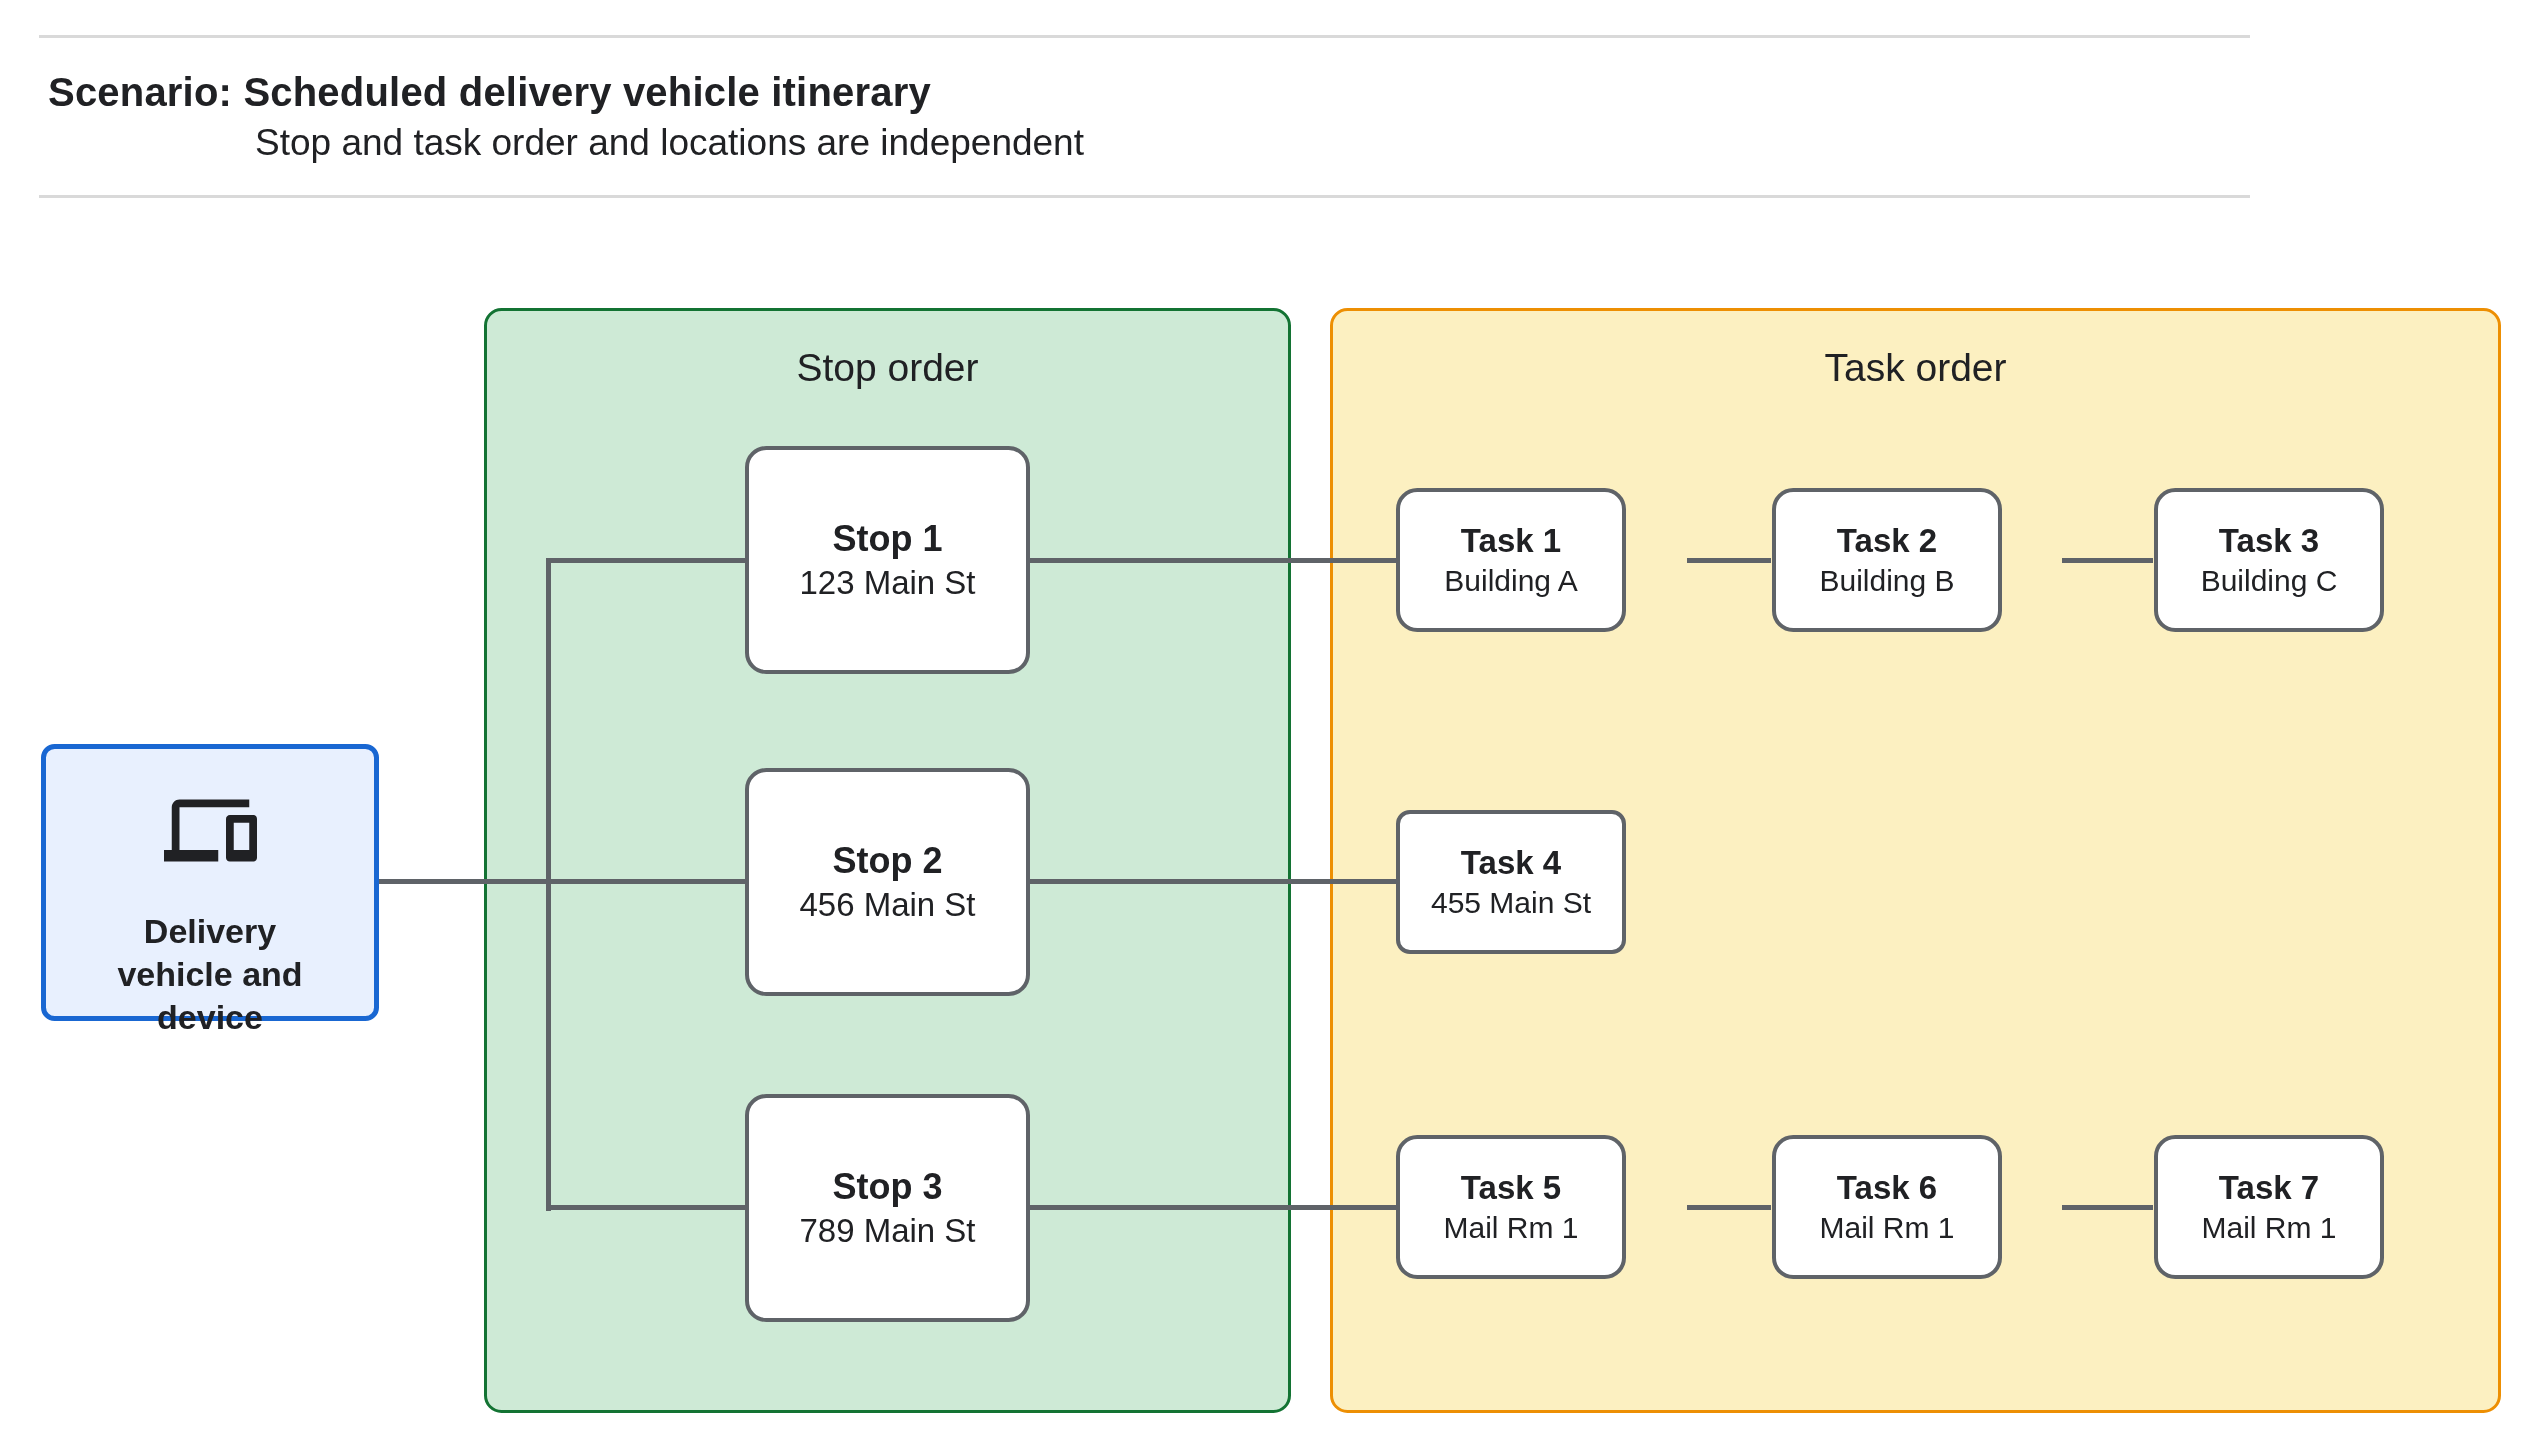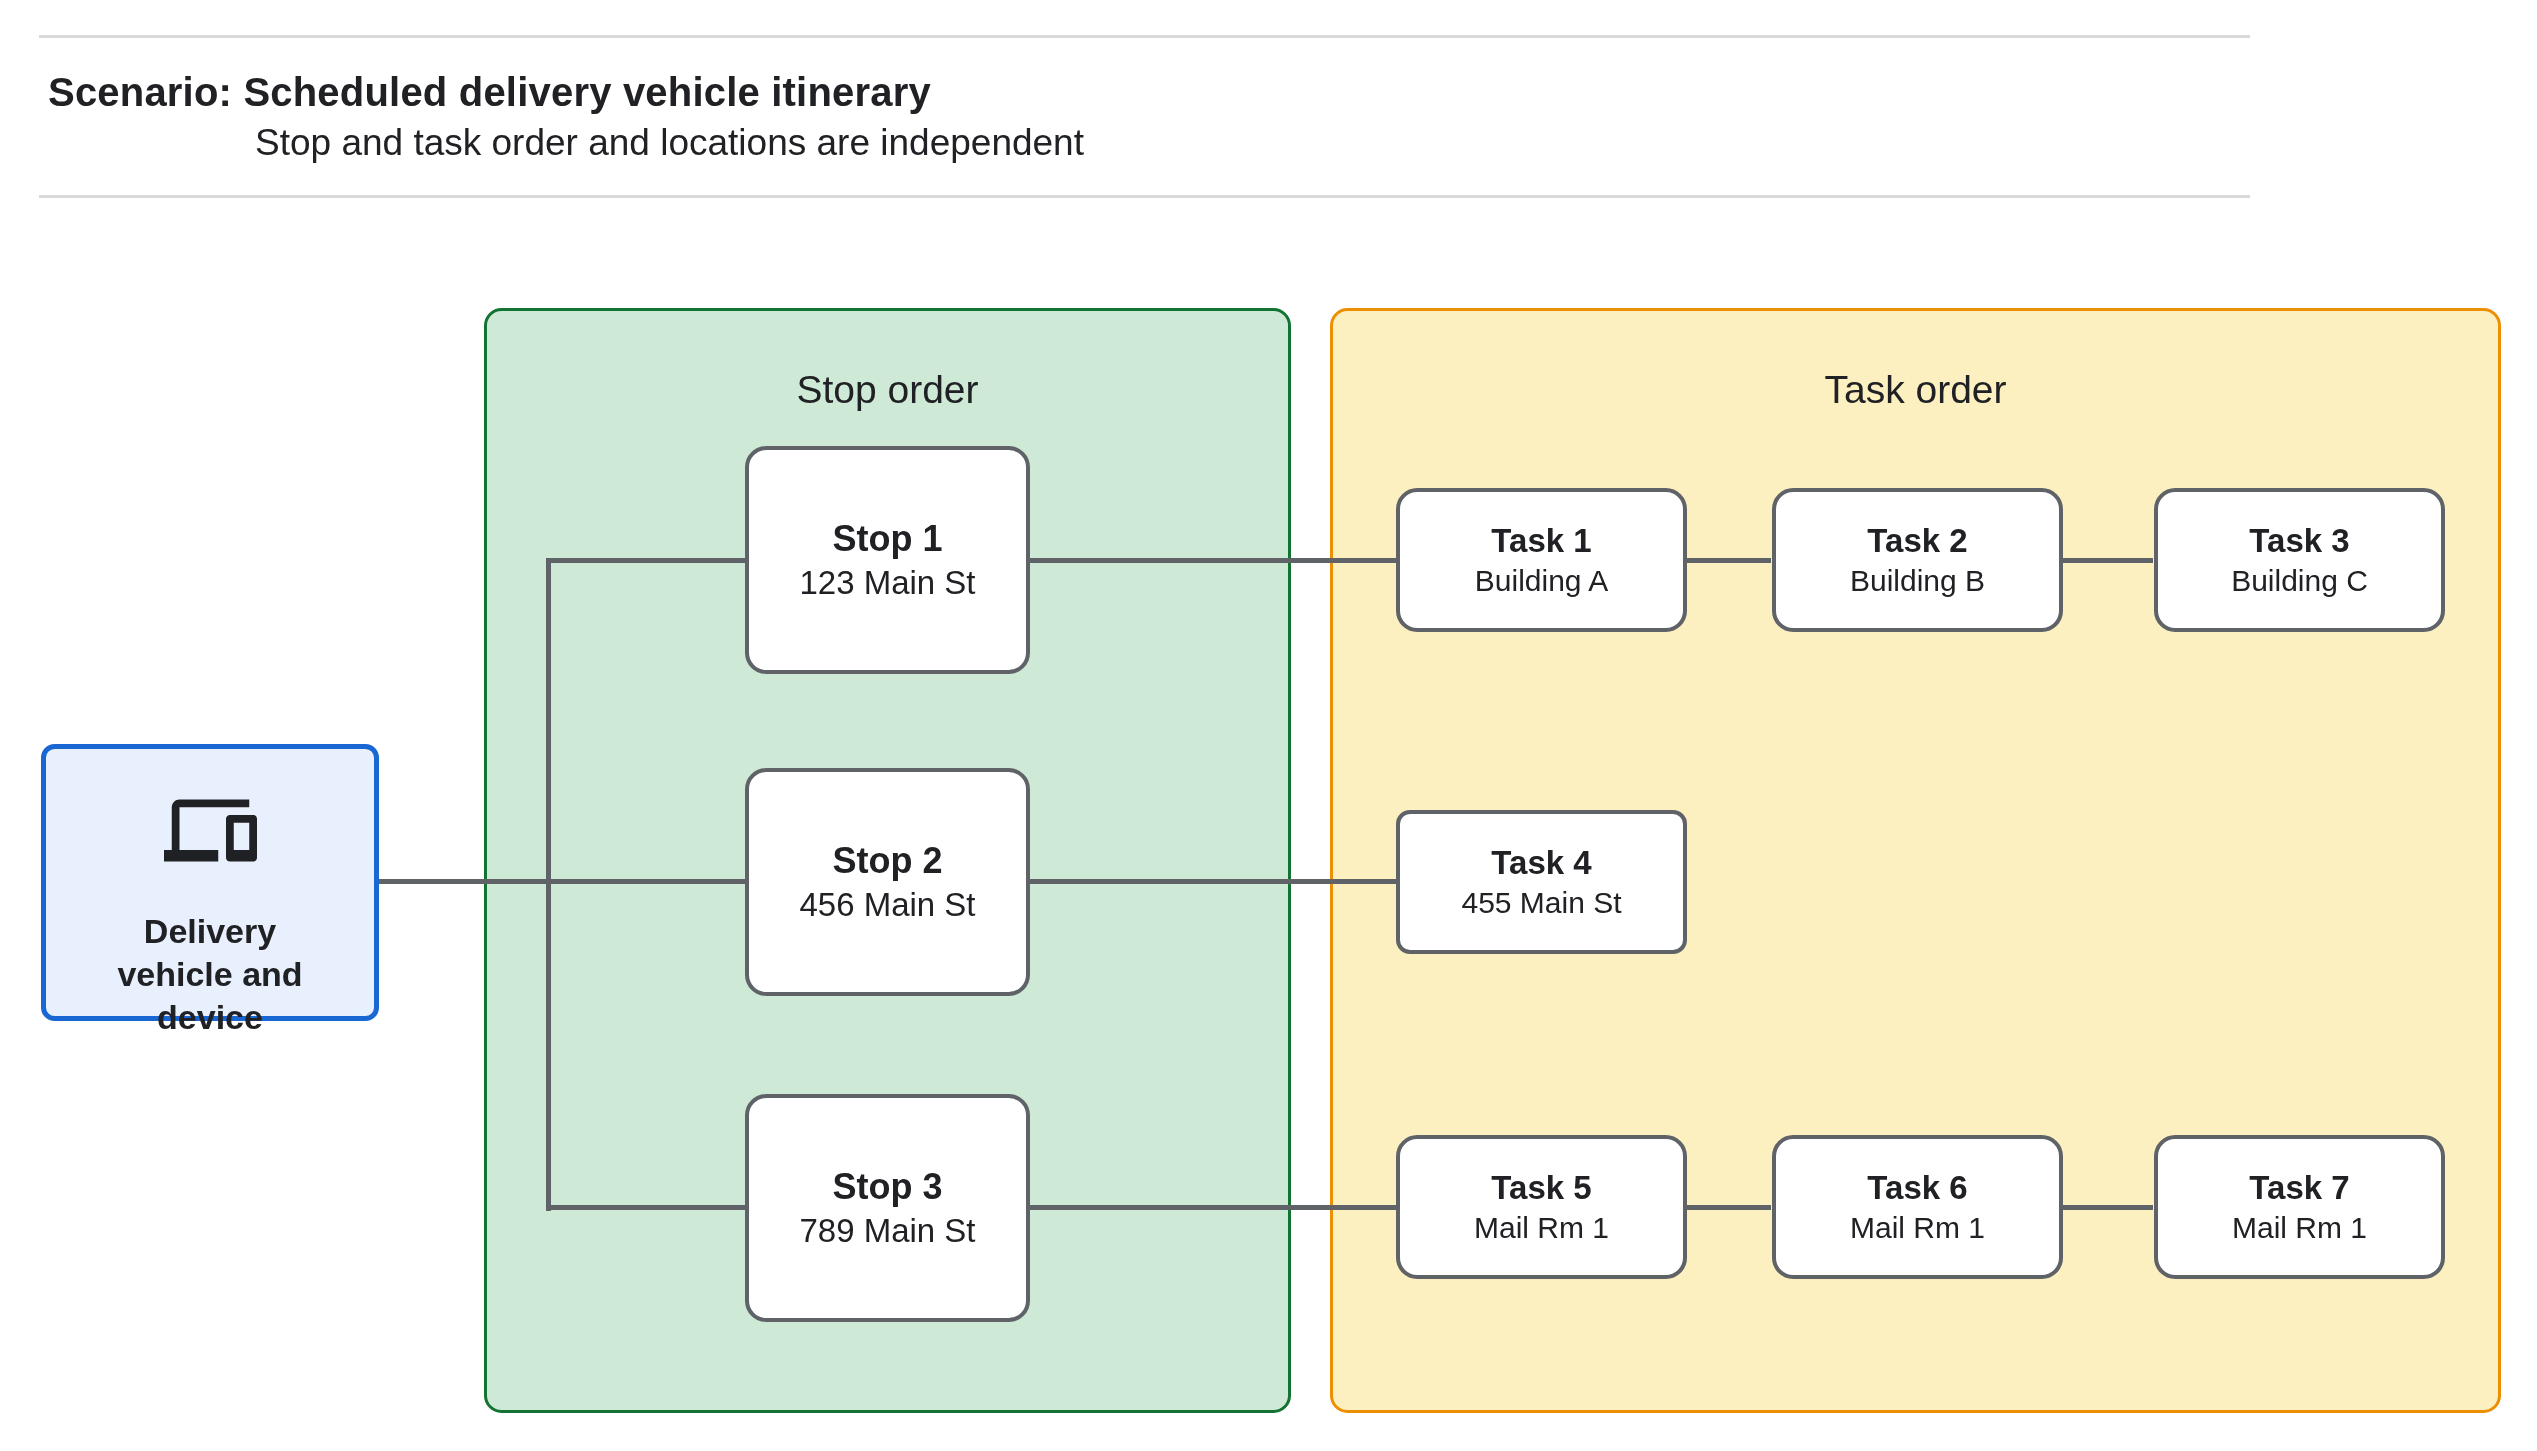--- a/index.html
+++ b/index.html
@@ -62,21 +62,20 @@
     border: 3.9px solid var(--color-task-panel-border, #ed8f03);
   }
   .panel-title {
     position: absolute;
     top: 35px;
     left: 0;
     width: 100%;
     text-align: center;
     font-size: 39px;
     font-weight: 400;
-    margin-top: 22px;
   }
   .connector {
     position: absolute;
     background: var(--color-connector, #5f6368);
   }
   .node {
     position: absolute;
     box-sizing: border-box;
     background: var(--color-node-bg, #ffffff);
     border: 4.8px solid var(--color-node-border, #5f6368);
@@ -88,21 +87,21 @@
     text-align: center;
   }
   .stop-node {
     left: 745px;
     width: 285px;
     height: 228px;
   }
   .stop-node .node-title { font-size: 36px; font-weight: 700; line-height: 45px; }
   .stop-node .node-sub   { font-size: 33px; font-weight: 400; line-height: 43px; }
   .task-node {
-    width: 291px;
+    width: 230px;
     height: 144px;
   }
   .task-node .node-title { font-size: 33px; font-weight: 700; line-height: 41px; }
   .task-node .node-sub   { font-size: 30px; font-weight: 400; line-height: 39px; }
   #vehicle-node {
     position: absolute;
     left: 41px;
     top: 744px;
     width: 338px;
     height: 277px;

